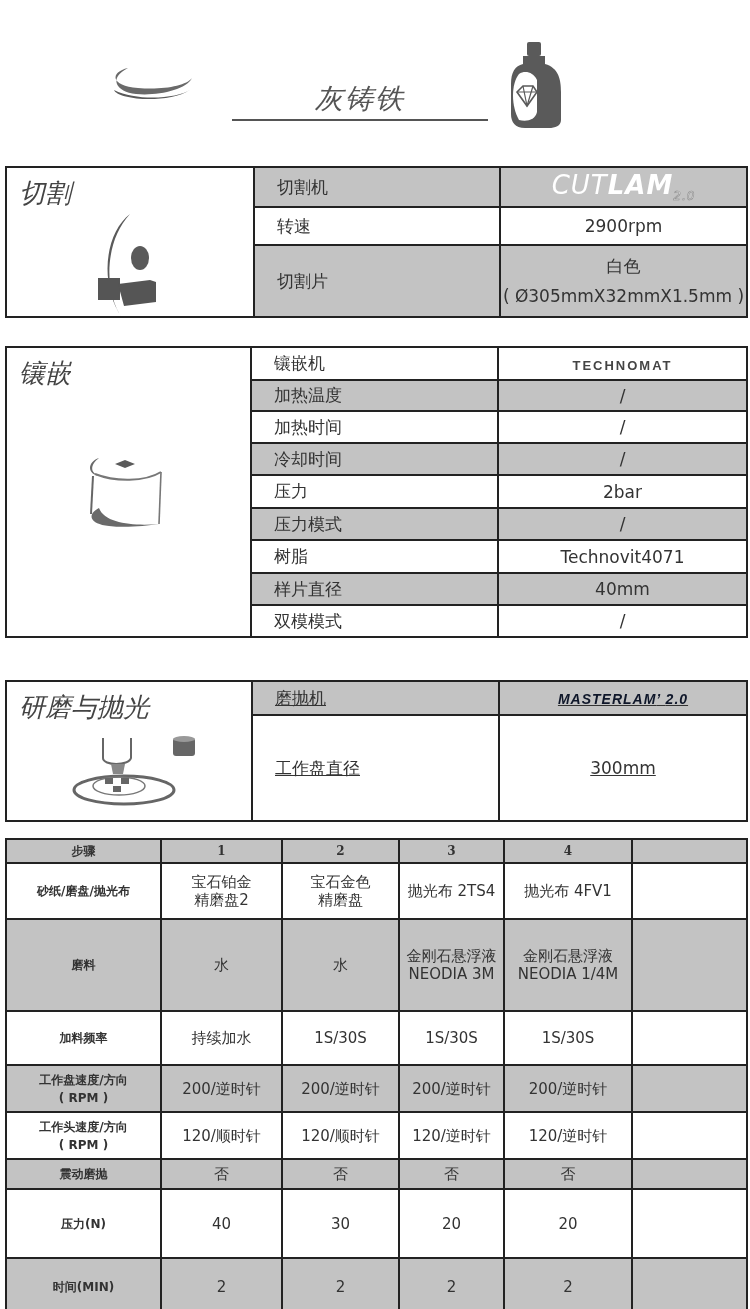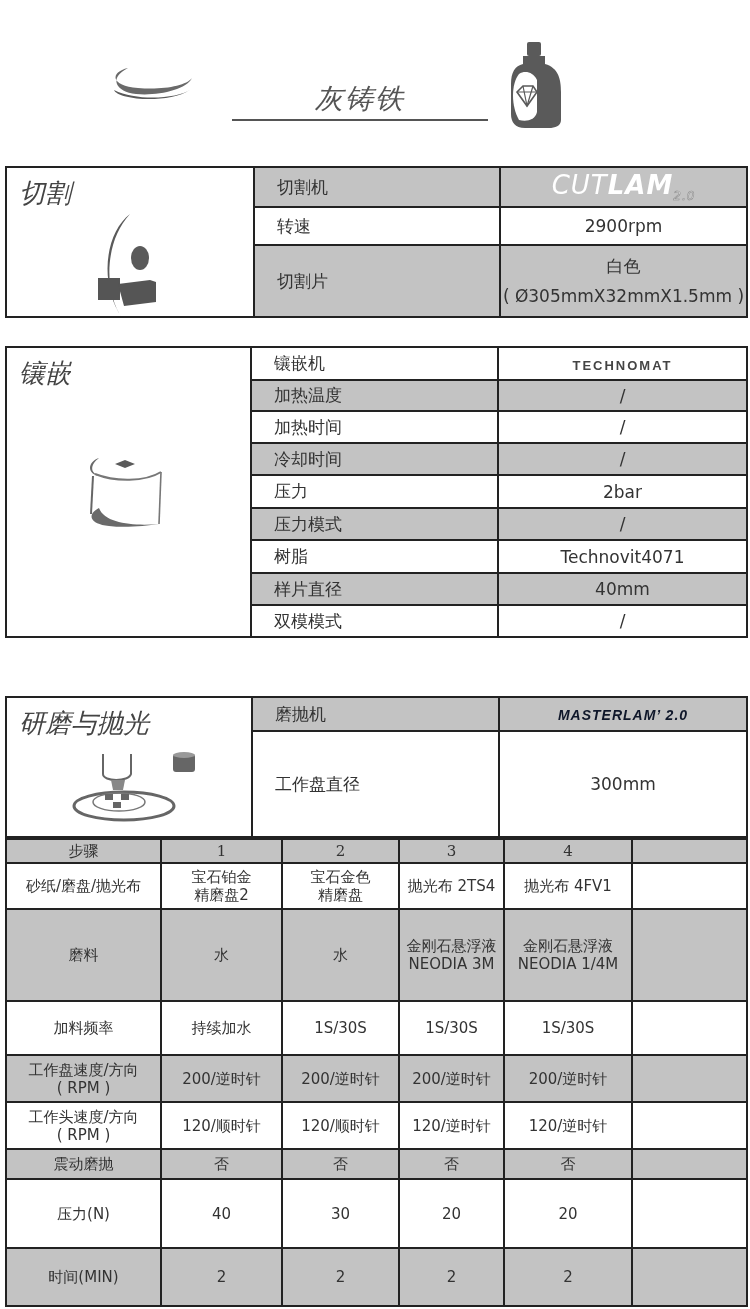--- a/index.html
+++ b/index.html
@@ -14,21 +14,21 @@
   .lbl{padding-left:22px;text-align:left;}
   .val{text-align:center;}
   .sect{vertical-align:top;position:relative;background:#fff;}
   .sect-title{position:absolute;left:12px;top:8px;font-size:26px;font-style:italic;color:#444;}
   .brand-cut{font-size:26px;font-style:italic;color:#fff;letter-spacing:1px;}
   .brand-cut b{font-weight:900;}
   .brand-cut sub{font-size:12px;color:#eee;-webkit-text-stroke:0.6px #888;}
   .brand-tech{font-family:"Liberation Sans",sans-serif;font-weight:bold;font-size:13px;color:#444;letter-spacing:2px;}
   .brand-master{font-family:"Liberation Sans",sans-serif;font-weight:bold;font-style:italic;font-size:14px;color:#0f172a;letter-spacing:1px;}
   .steps td{font-size:15px;text-align:center;line-height:18px;}
-  .steps .hd{font-size:15px;}
+  .steps .hd{font-size:12px;font-weight:bold;}
   .steps .num{font-family:"DejaVu Serif",serif;}
 </style>
 </head>
 <body>
 
 <div class="abs" style="left:108px;top:60px;width:90px;height:45px;">
   <svg width="90" height="45" viewBox="0 0 90 45">
     <path d="M20 8 C2 12,2 26,30 28 C55 30,78 26,84 18 C78 30,50 36,28 34 C8 32,0 18,20 8 Z" fill="#6a6a6a"></path>
     <path d="M6 30 C10 40,60 44,82 30 C70 38,30 42,6 30 Z" fill="#5a5a5a"></path>
   </svg>
@@ -135,21 +135,21 @@
     <td class="g lbl">样片直径</td>
     <td class="g val">40mm</td>
   </tr>
   <tr style="height:32px;">
     <td class="w lbl">双模模式</td>
     <td class="w val">/</td>
   </tr>
 </tbody>
   </table>
 
-<table style="left:5px;top:696px;width:741px;">
+<table style="left:5px;top:680px;width:741px;text-decoration:underline;">
   <colgroup>
       <col style="width:246px">
       <col style="width:247px">
       <col style="width:248px">
     </colgroup>
   <tbody>
       <tr style="height:34px;">
     <td class="sect" rowspan="2">
       <div class="sect-title">研磨与抛光</div>
       <div class="abs" style="left:62px;top:50px;">
@@ -189,21 +189,21 @@
   </colgroup>
   <tbody id="steps-body">
       <tr style="height: 24px;">
         <td class="g hd" style="white-space: pre-line;">步骤</td>
         <td class="g num hd" style="white-space: pre-line;">1</td>
         <td class="g num hd" style="white-space: pre-line;">2</td>
         <td class="g num hd" style="white-space: pre-line;">3</td>
         <td class="g num hd" style="white-space: pre-line;">4</td>
         <td class="g num hd" style="white-space: pre-line;"></td>
       </tr>
-      <tr style="height: 46px; padding-left: 13px;">
+      <tr style="height: 56px; padding-left: 13px;">
         <td class="w hd" style="white-space: pre-line;">砂纸/磨盘/抛光布</td>
         <td class="w" style="white-space: pre-line;">宝石铂金
 精磨盘2</td>
         <td class="w" style="white-space: pre-line;">宝石金色
 精磨盘</td>
         <td class="w" style="white-space: pre-line;">抛光布 2TS4</td>
         <td class="w" style="white-space: pre-line;">抛光布 4FV1</td>
         <td class="w" style="white-space: pre-line;"></td>
       </tr>
       <tr style="height: 92px; border-radius: 18px;">

